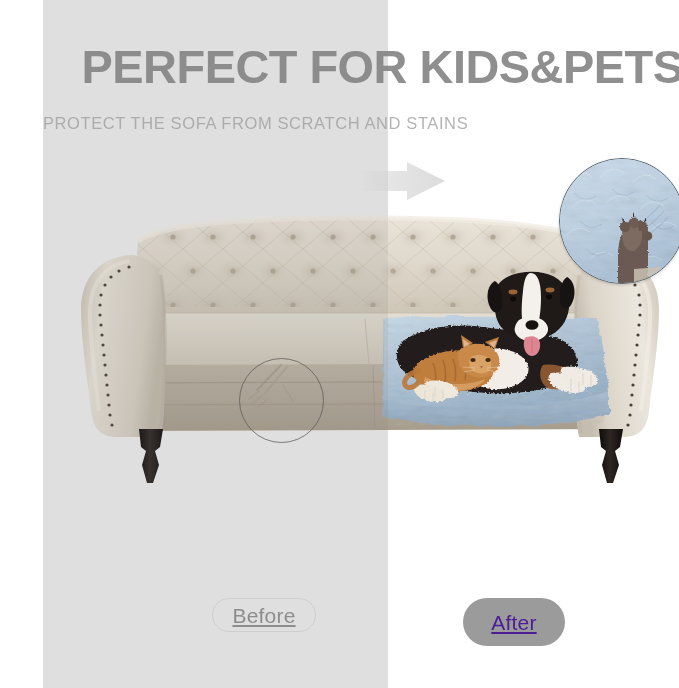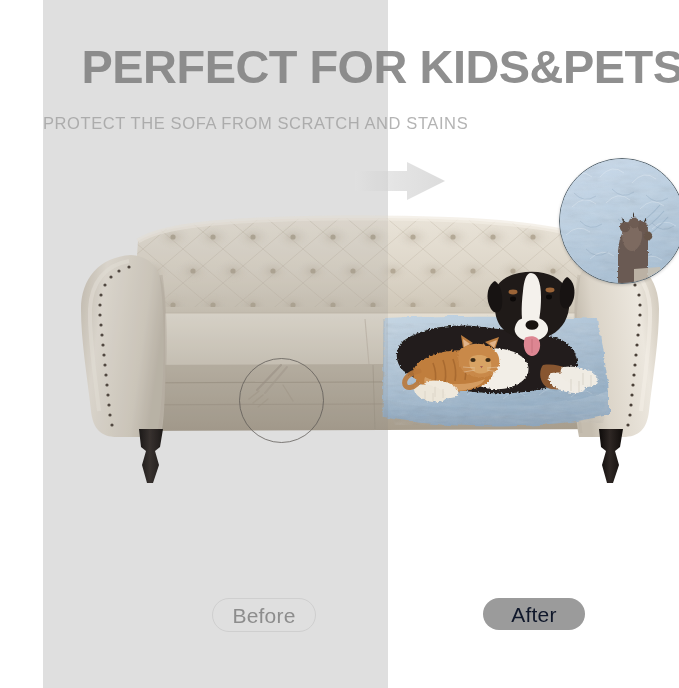--- a/index.html
+++ b/index.html
@@ -86,32 +86,33 @@
   }
 
   
   .pill{
     position:absolute;
     display:flex;align-items:center;justify-content:center;
     border-radius:999px;
     font-size:21px;
     line-height:1;
     letter-spacing:0.2px;
+    text-decoration:underline;
   }
   .pill-before{
     left:169px;top:598px;width:102px;height:32px;
     border:1.4px solid #cfcfcf;
     background:transparent;
     color:#8d8d8d;
   }
   .pill-after{
-    left:440px;top:598px;width:102px;height:32px;
+    left:420px;top:598px;width:102px;height:48px;
     border:none;
     background:#9b9b9b;
-    color:#0f172a;
+    color:#4c1d95;
   }
 </style>
 </head>
 <body>
 
 <div id="stage">
 
   <div class="bg-left"></div>
   <div class="bg-right"></div>
 

